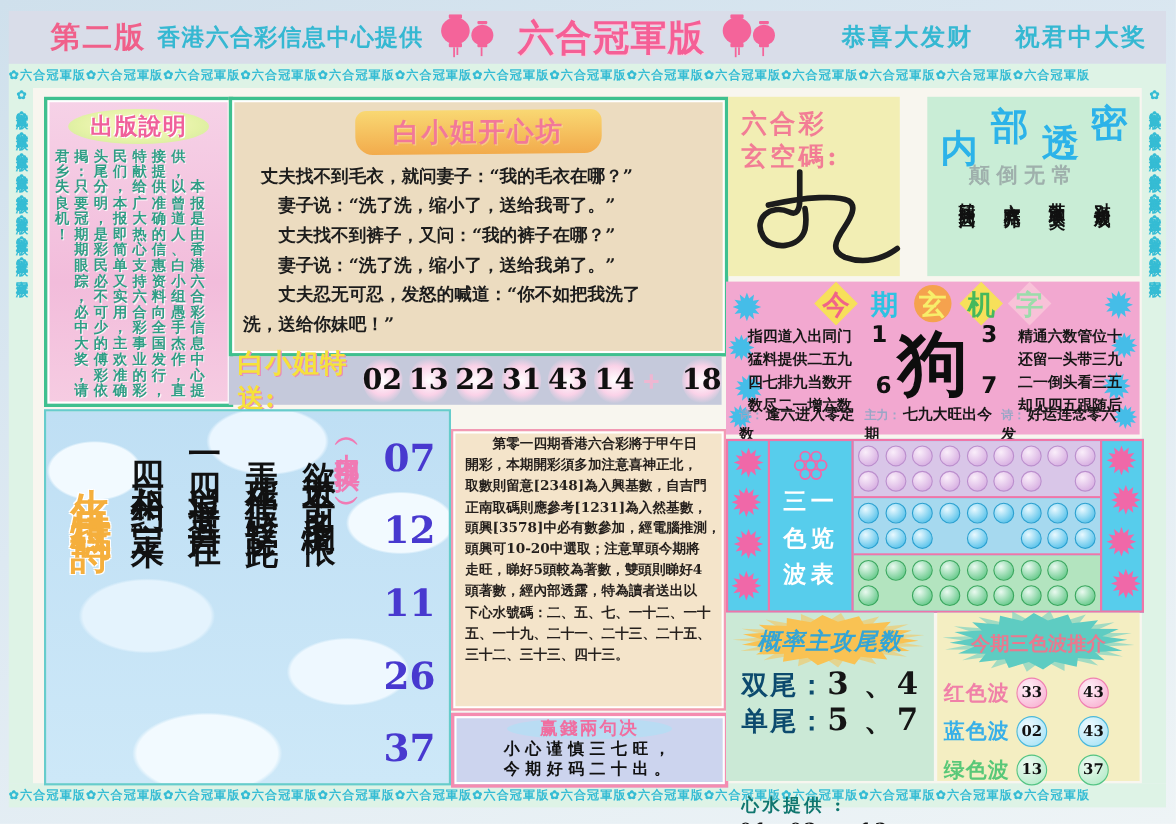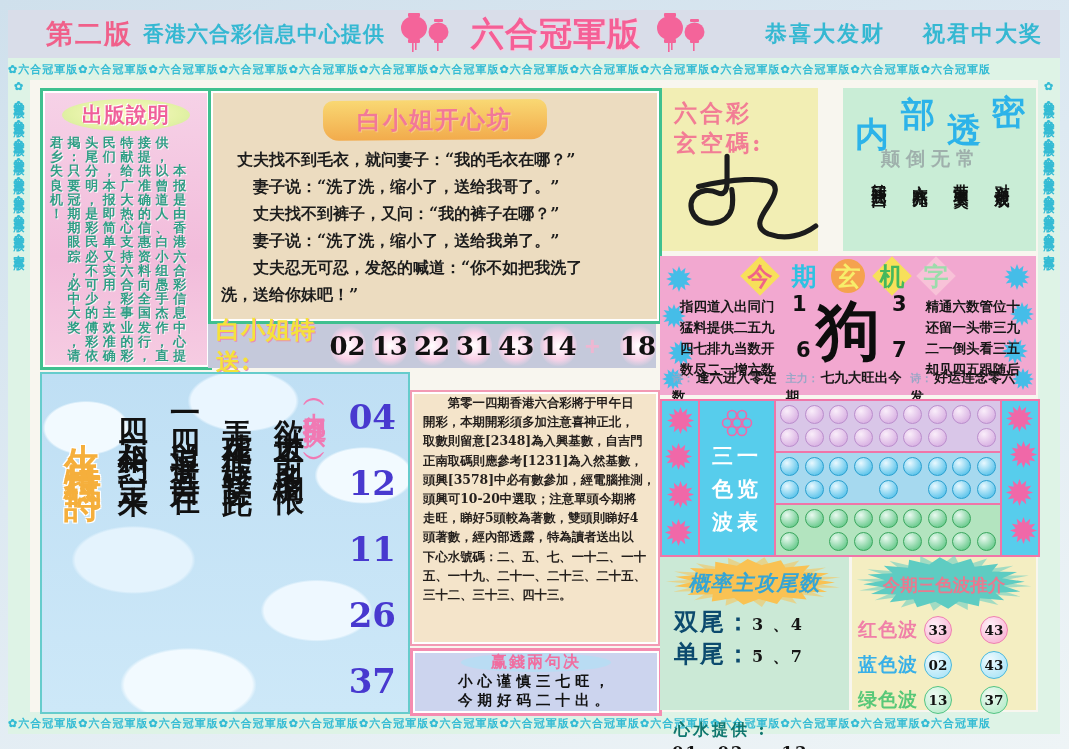--- a/index.html
+++ b/index.html
@@ -162,21 +162,21 @@
 
   
   .ws{left:660px;top:557px;width:189px;height:153px;background:#cbe9d6;}
   .ws .hwrap{position:relative;height:50px;}
   .ws .burst{position:absolute;left:6px;top:0px;}
   .ws .h{position:absolute;left:0;top:12px;width:100%;text-align:center;
       font-size:21px;font-weight:bold;font-style:italic;color:#35a5d5;letter-spacing:1px;
       font-family:"DejaVu Serif",serif;}
   .ws .row{padding-left:14px;font-family:"DejaVu Serif",serif;line-height:29px;white-space:nowrap;}
   .ws .row .gl2{font-size:24px;font-weight:bold;color:#0c4a6e;letter-spacing:2px;}
-  .ws .row .bk{font-size:16px;font-weight:bold;color:#151515;letter-spacing:2px;}
+  .ws .row .bk{font-size:28px;font-weight:bold;color:#151515;letter-spacing:2px;}
   .ws .xs{padding-left:14px;font-size:16px;font-weight:bold;color:#0f766e;letter-spacing:3px;
       font-family:"DejaVu Serif",serif;line-height:26px;margin-top:46px;}
   .ws .nrow{padding-left:12px;font:700 16.5px "DejaVu Serif",serif;color:#111;
       letter-spacing:2px;line-height:20px;}
 
   
   .ss{left:852px;top:557px;width:184px;height:153px;background:#f4eec2;}
   .ss .hwrap{position:relative;height:52px;}
   .ss .burst{position:absolute;left:4px;top:-2px;}
   .ss .h{position:absolute;left:0;top:16px;width:100%;text-align:center;
@@ -296,21 +296,21 @@
   <div class="abs sx">
     <div class="ttl">生肖特碼詩</div>
     <div class="poem">
         <div class="vcol">四六相约二定来。</div>
         <div class="vcol">一四逍遥五自在，</div>
         <div class="vcol">弄虚作假转蹉跎。</div>
         <div class="vcol">欲进不前多惆怅，</div>
       </div>
     <div class="note">（内部提拱：）</div>
     <div class="nums">
-      <span>04</span>
+      <span>07</span>
       <span>12</span>
       <span>11</span>
       <span>26</span>
       <span>37</span>
     </div>
   </div>
 
   <div class="abs gl">
     <div class="body">
         <div class="ln">　　第零一四期香港六合彩將于甲午日</div>

